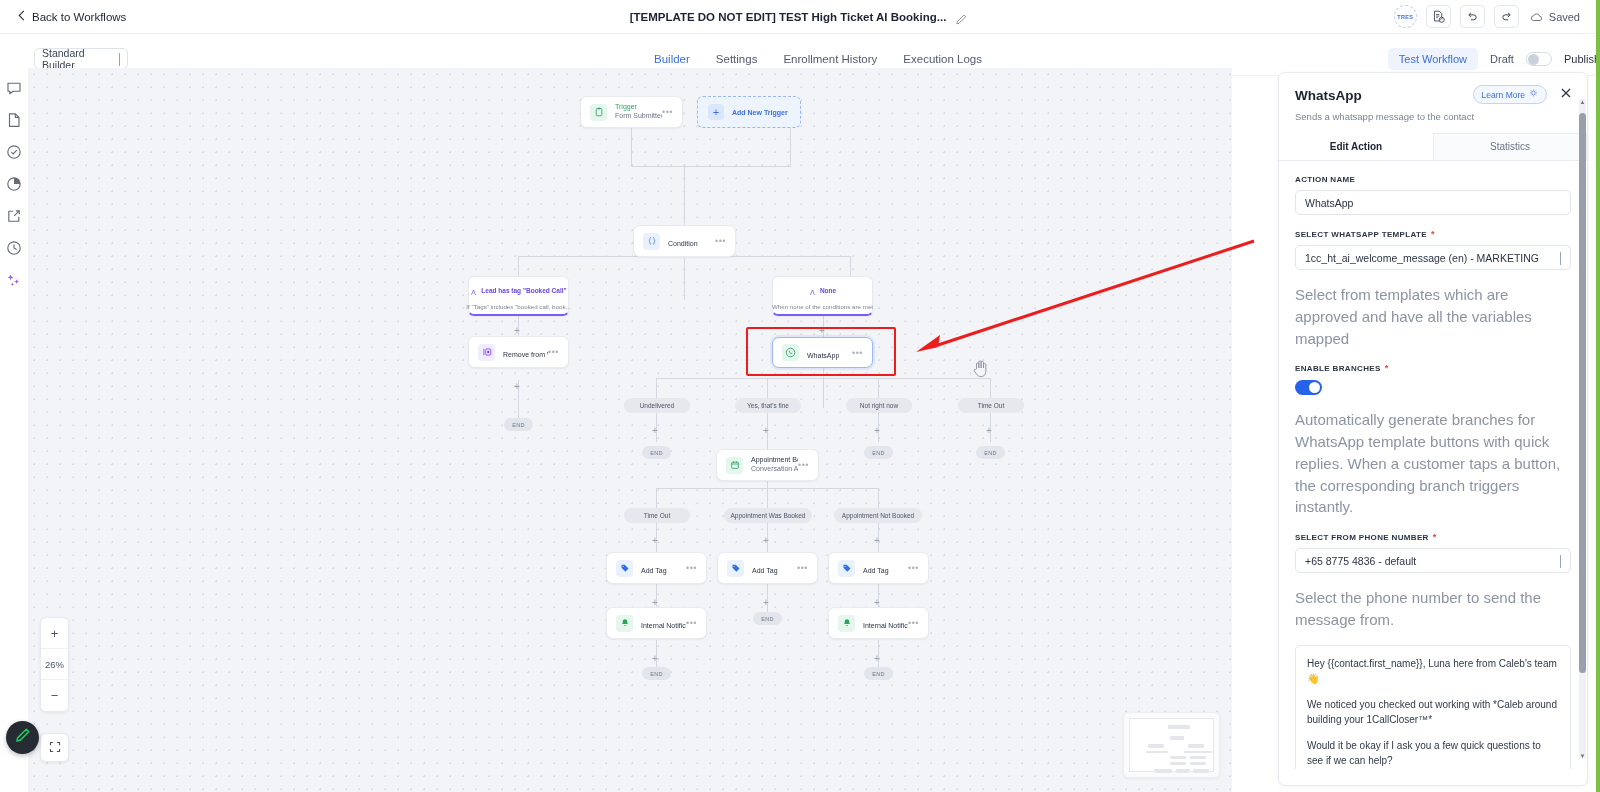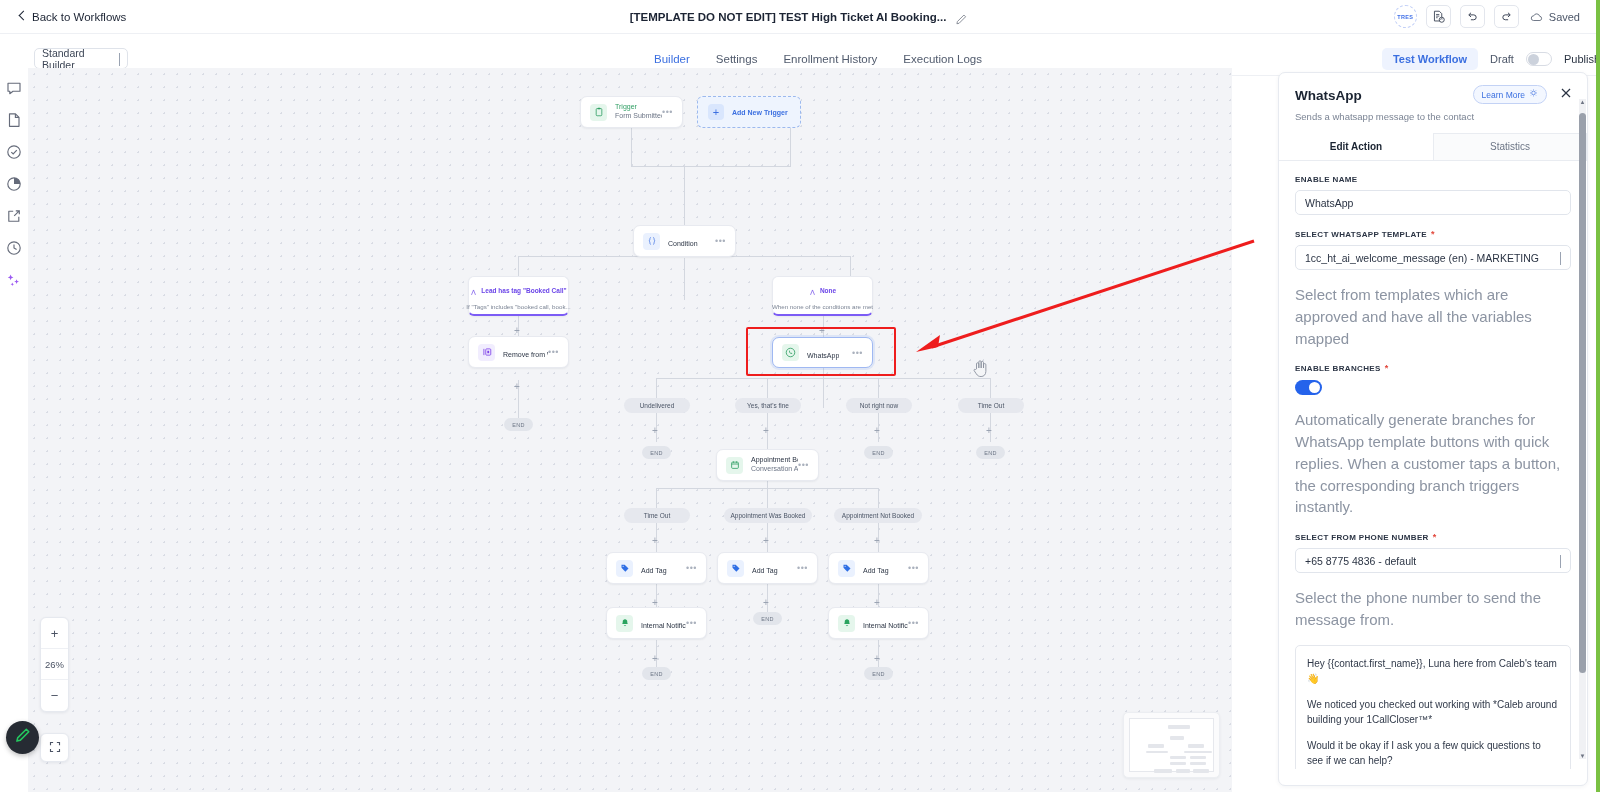--- a/index.html
+++ b/index.html
@@ -78,21 +78,21 @@
     font-size: 11.5px; color: #515b6d; cursor: pointer; height: 34px;
     display: flex; align-items: center; position: relative;
   }
   .tab.active { color: #3b6fe0; font-weight: 500; }
   .tab.active::after {
     content: ""; position: absolute; bottom: 0; left: -3px; right: -3px;
     height: 2px; background: #3b6fe0; border-radius: 2px;
   }
   .subbar-right { margin-left: auto; display: flex; align-items: center; gap: 12px; margin-right: 16px; }
   .test-wf-btn {
-    background: #eef3fe; color: #3b6fe0; font-size: 11px; font-weight: 700;
+    background: #eef3fe; color: #3b6fe0; font-size: 11px; font-weight: 400;
     padding: 5px 11px; border-radius: 5px; cursor: pointer;
   }
   .draft-text { font-size: 11px; color: #4c5668; }
   .toggle-sm {
     width: 26px; height: 14px; border-radius: 8px; background: #fff;
     border: 1px solid #d8dce4; position: relative; cursor: pointer;
   }
   .toggle-sm::after {
     content: ""; position: absolute; left: 1px; top: 1px;
     width: 11px; height: 11px; border-radius: 50%; background: #ccd2dc;
@@ -723,21 +723,21 @@
     <div class="p-desc">Sends a whatsapp message to the contact</div>
   </div>
 
   <div class="p-tabs">
     <div class="p-tab active">Edit Action</div>
     <div class="p-tab">Statistics</div>
   </div>
 
   <div class="p-body">
     <div class="f-label">
-      <span>ENABLE NAME</span>
+      <span>ACTION NAME</span>
     </div>
     <div class="f-input">WhatsApp</div>
 
     <div class="f-label">
       <span>SELECT WHATSAPP TEMPLATE</span>
       <span class="req">*</span>
     </div>
     <div class="f-select">
       <span>1cc_ht_ai_welcome_message (en) - MARKETING</span>
       <span class="cd2"><span class="caret-down"></span></span>

